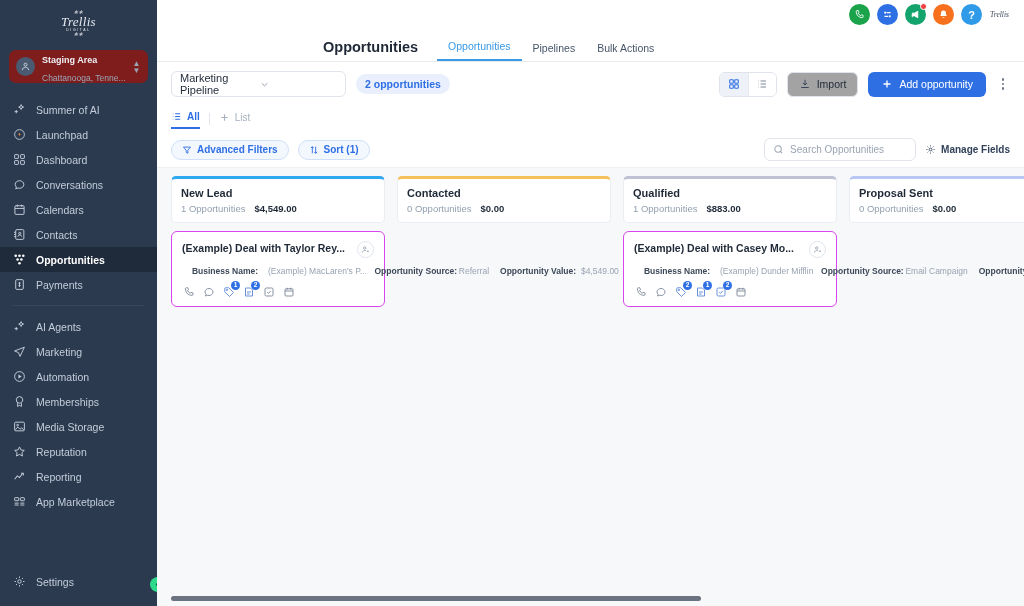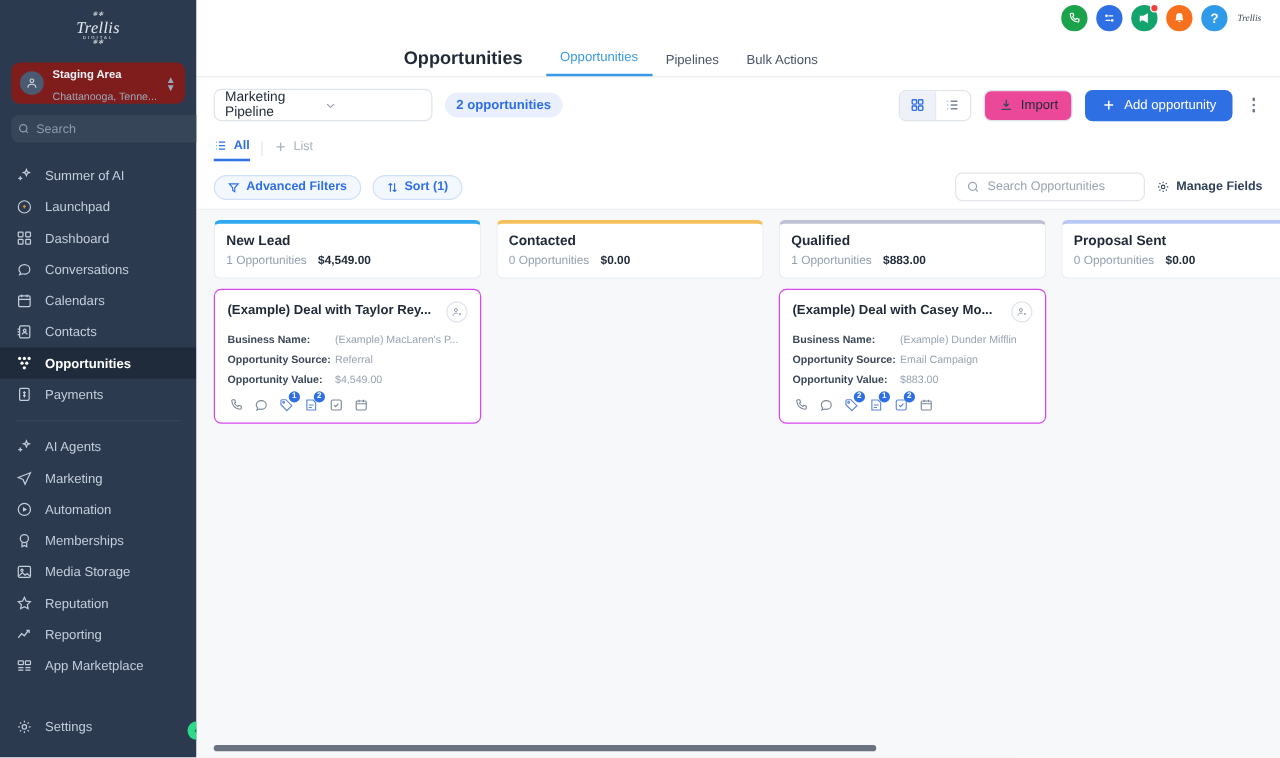--- a/index.html
+++ b/index.html
@@ -87,21 +87,21 @@
     display: flex; align-items: center; padding: 0 8px; cursor: pointer;
   }
   .pipesel span { flex: 1; font-size: 11px; color: #1f2937; }
   .oppchip { background: #e9effc; color: #2f6fe4; font-size: 10.5px; font-weight: bold; border-radius: 11px; padding: 4px 9px; white-space: nowrap; }
   .tbspacer { flex: 1; }
   .viewtoggle { display: flex; border: 1px solid #dfe3ea; border-radius: 6px; overflow: hidden; height: 25px; }
   .vtb { width: 28px; display: flex; align-items: center; justify-content: center; cursor: pointer; background: #fff; }
   .vtb.on { background: #eef2f8; }
   .vtb + .vtb { border-left: 1px solid #e6e9ee; }
   .btn-white {
-    height: 25px; border: 1px solid #dfe3ea; border-radius: 6px; background: #ec4899;
+    height: 25px; border: 1px solid #dfe3ea; border-radius: 6px; background: #a3a3a3;
     display: flex; align-items: center; gap: 6px; padding: 0 11px; font-size: 10.5px;
     color: #1f2937; cursor: pointer; white-space: nowrap;
   }
   .btn-blue {
     height: 25px; border-radius: 6px; background: #2f6fe4; color: #fff;
     display: flex; align-items: center; gap: 6px; padding: 0 13px; font-size: 10.5px;
     cursor: pointer; white-space: nowrap; border: 0; font-family: "Liberation Sans", sans-serif;
   }
   .kebab { width: 14px; display: flex; flex-direction: column; align-items: center; gap: 2px; cursor: pointer; }
   .kebab i { width: 2.5px; height: 2.5px; border-radius: 50%; background: #6b7687; display: block; }
@@ -134,21 +134,21 @@
   .colhead .ct { font-size: 11px; font-weight: bold; color: #1f2937; line-height: 14px; }
   .colhead .cm { display: flex; align-items: baseline; gap: 9px; margin-top: 3px; }
   .colhead .cm .c1 { font-size: 9.5px; color: #93a0b0; }
   .colhead .cm .c2 { font-size: 9.5px; color: #1f2937; font-weight: bold; }
 
   .cards { margin-top: 8px; display: flex; flex-direction: column; gap: 8px; }
   .card { background: #fff; border: 1px solid #d946ef; border-radius: 6px; padding: 9px 10px 8px 10px; cursor: pointer; }
   .card-top { display: flex; align-items: flex-start; }
   .card-title { flex: 1; font-size: 10.5px; font-weight: bold; color: #1f2937; line-height: 14px; white-space: nowrap; overflow: hidden; text-overflow: ellipsis; padding-right: 6px; }
   .card-av { width: 17px; height: 17px; flex: 0 0 17px; border-radius: 50%; border: 1px solid #e1e5ec; display: flex; align-items: center; justify-content: center; }
-  .card-rows { margin-top: 8px; display: flex; flex-direction: column; gap: 6px; }
+  .card-rows { margin-top: 8px; display: flex; flex-direction: row; gap: 6px; text-align: center; }
   .crow { display: flex; align-items: baseline; }
   .crow .k { font-size: 8.5px; font-weight: bold; color: #3c4858; width: 86px; flex: 0 0 86px; }
   .crow .v { font-size: 8.5px; color: #98a3b2; flex: 1; min-width: 0; white-space: nowrap; overflow: hidden; text-overflow: ellipsis; }
   .card-ftr { margin-top: 9px; display: flex; align-items: center; gap: 7px; }
   .fico { position: relative; width: 13px; height: 13px; display: flex; align-items: center; justify-content: center; cursor: pointer; }
   .fbadge {
     position: absolute; top: -4px; right: -5px; min-width: 9px; height: 9px; padding: 0 1.5px;
     border-radius: 5px; background: #2f6fe4; color: #fff; font-size: 6.5px; font-weight: bold;
     display: flex; align-items: center; justify-content: center; line-height: 1;
   }
@@ -178,33 +178,20 @@
           <path d="M5 20c0-3.8 3.2-6 7-6s7 2.2 7 6"></path>
       </svg>
     </span>
     <span class="acct-txt">
       <span class="acct-t1">Staging Area</span>
       <span class="acct-t2">Chattanooga, Tenne...</span>
     </span>
     <span class="acct-chev">▲<br>▼</span>
   </div>
 
-  <div class="searchrow">
-    <div class="searchbox">
-      <span class="sbi">
-        <svg width="10" height="10" viewBox="0 0 24 24" fill="none" stroke="#8d9bad" stroke-width="2.4">
-          <circle cx="11" cy="11" r="7"></circle>
-            <path d="M20 20l-4-4"></path>
-        </svg>
-      </span>
-      <input type="text" placeholder="Search" style="">
-
-    </div>
-
-  </div>
 
   <nav class="nav">
 
     <div class="navitem">
       <span class="ni">
         <svg width="13" height="13" viewBox="0 0 24 24" fill="none" stroke="#c3cddb" stroke-width="1.8">
           <path d="M15 3l1.3 3.2L19.5 7.5l-3.2 1.3L15 12l-1.3-3.2L10.5 7.5l3.2-1.3z"></path>
           <path d="M6 13v6M3 16h6"></path>
         </svg>
       </span>

